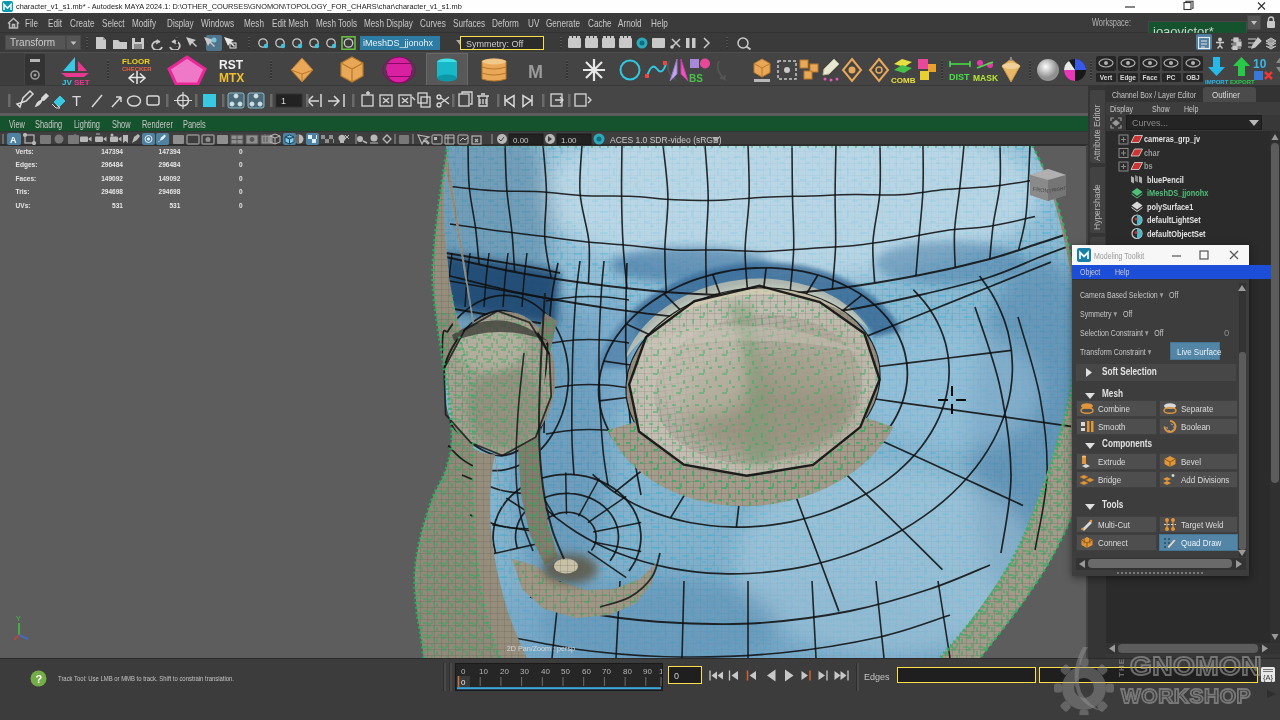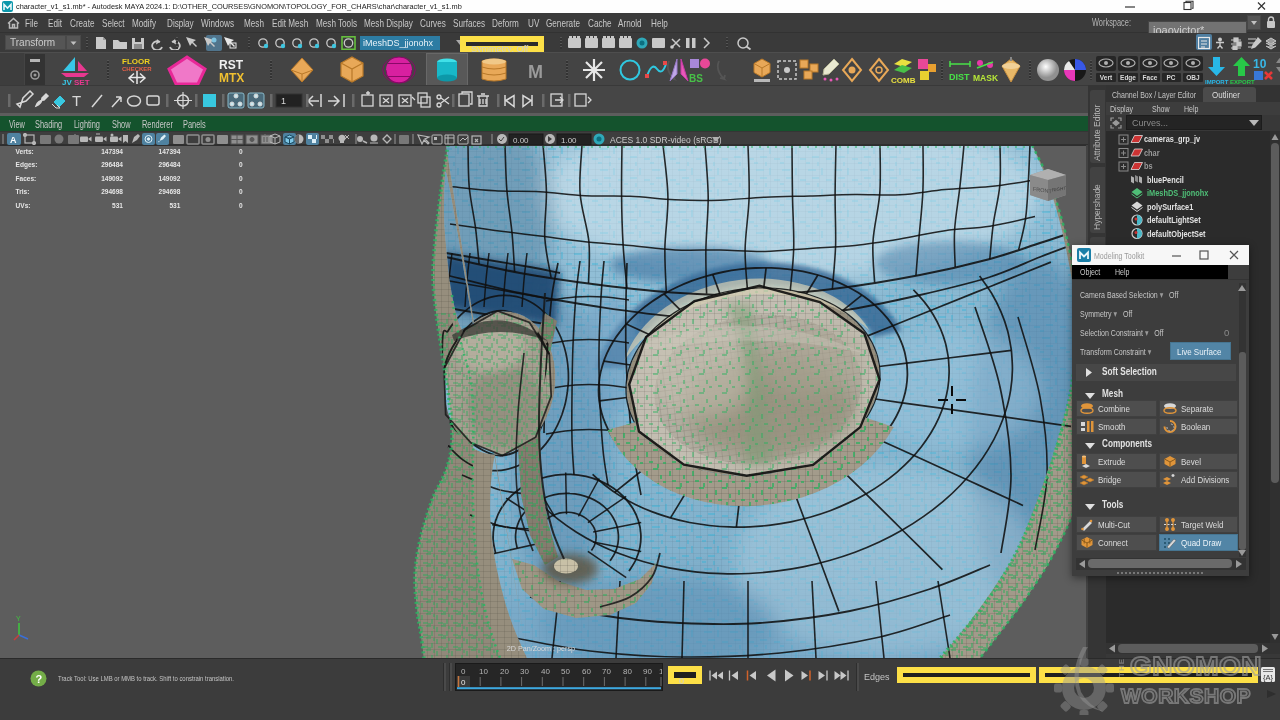--- a/index.html
+++ b/index.html
@@ -10,21 +10,21 @@
 #statusline{left:0;top:33px;width:1280px;height:19px;background:#3a3a3a}
 #shelf{left:0;top:52px;width:1280px;height:33px;background:#444444;border-top:1px solid #4e4e4e}
 #bptool{left:0;top:85px;width:1280px;height:28px;background:#464646;border-top:1px solid #393939}
 #vp{left:0;top:113px;width:1088px;height:545px;background:#5d5d5d}
 #vpmenu{left:0;top:3px;width:1088px;height:18px;background:#14532d}
 #vptool{left:0;top:18px;width:1088px;height:14px;background:#3e3e3e;border-top:1px solid #353535;border-bottom:1px solid #2f2f2f}
 #dock{left:1088px;top:85px;width:192px;height:573px;background:#383838}
 #toolkit{left:1072px;top:245px;width:177px;height:331px;background:#3d3d3d;box-shadow:0 2px 8px rgba(0,0,0,.45)}
 #bottombar{left:0;top:658px;width:1280px;height:62px;background:#3c3c3c}
 .sep{position:absolute;width:2px;background-image:repeating-linear-gradient(#555 0 1px,#333 1px 3px)}
-.field{position:absolute;background:#1f1f1f;border:6px solid #fde047;color:#ccc}
+.field{position:absolute;background:#1f1f1f;border:1px solid #fde047;color:#ccc}
 svg{display:block}
 .cx{transform-origin:0 0;transform:scaleX(0.74)}
 
 </style></head><body>
 
 <div id="titlebar" class="abs">
  <svg class="abs" style="left:2px;top:1px" width="11" height="11">
       <rect width="11" height="11" rx="2" fill="#0d97ab"></rect>
       <path d="M2 9 V3.5 L5.5 7 L9 3.5 V9" stroke="#e8f6f8" stroke-width="1.6" fill="none"></path>
     </svg>
@@ -54,21 +54,21 @@
  <div class="mitem cx" style="left:364px">Mesh Display</div>
  <div class="mitem cx" style="left:420px">Curves</div>
  <div class="mitem cx" style="left:453px">Surfaces</div>
  <div class="mitem cx" style="left:492px">Deform</div>
  <div class="mitem cx" style="left:528px">UV</div>
  <div class="mitem cx" style="left:546px">Generate</div>
  <div class="mitem cx" style="left:588px">Cache</div>
  <div class="mitem cx" style="left:618px">Arnold</div>
  <div class="mitem cx" style="left:651px">Help</div>
  <div class="mitem cx" style="left:1092px;color:#b4b4b4;font-size:10px">Workspace:</div>
- <div class="abs" style="left:1148px;top:8px;width:99px;height:15px;background:#737373;border:1px solid #464646;color:#cfcfcf;font-size:11px;padding:2px 4px">joaovictor*</div>
+ <div class="abs" style="left:1148px;top:8px;width:99px;height:15px;background:#14532d;border:1px solid #464646;color:#cfcfcf;font-size:13px;padding:2px 4px">joaovictor*</div>
  <div class="abs" style="left:1247px;top:2px;width:14px;height:15px;background:#555555;border:1px solid #464646">
       <svg width="12" height="13">
         <path d="M3 5 l3 4 3-4z" fill="#c0c0c0"></path>
       </svg>
     </div>
  <svg class="abs" style="left:1265px;top:3px" width="12" height="13">
       <rect x="2" y="5" width="8" height="7" rx="1" fill="#c9c9c9"></rect>
       <path d="M3.5 5 V3.5 a2.5 2.5 0 0 1 5 0 V5" stroke="#c9c9c9" stroke-width="1.4" fill="none"></path>
     </svg>
 </div>
@@ -1042,31 +1042,31 @@
  <svg class="abs" style="left:5px;top:3px" width="14" height="14">
       <rect width="14" height="14" rx="2" fill="#1a7fa8"></rect>
       <path d="M3 11 V4.5 L7 8.5 L11 4.5 V11" stroke="#eaf6fa" stroke-width="1.8" fill="none"></path>
     </svg>
  <div class="abs cx" style="left:22px;top:5px;font-size:9.5px;color:#9a9a9a">Modeling Toolkit</div>
  <svg class="abs" style="left:95px;top:4px" width="80" height="13">
   <path d="M5 7 h9" stroke="#555" stroke-width="1.2"></path>
   <rect x="33" y="2" width="8" height="8" fill="none" stroke="#555" stroke-width="1.2"></rect>
   <path d="M63 2 l8 8 m0 -8 l-8 8" stroke="#555" stroke-width="1.2"></path>
  </svg>
- <div class="abs" style="left:0;top:20px;width:156px;height:14px;background:#000000">
+ <div class="abs" style="left:0;top:20px;width:199px;height:14px;background:#1d4ed8">
   <div class="abs cx" style="left:8px;top:1px;font-size:9.5px;color:#cacaca">Object</div>
   <div class="abs cx" style="left:43px;top:1px;font-size:9.5px;color:#cacaca">Help</div>
  </div>
  <div class="abs" style="left:0;top:34px;width:177px;height:297px;background:#3d3d3d;border-top:1px solid #343434"></div>
  <div class="abs cx" style="left:8px;top:44px;font-size:9.5px;color:#c6c6c6;white-space:nowrap">Camera Based Selection <span style="color:#9a9a9a">▾</span>&nbsp;&nbsp; Off</div>
  <div class="abs cx" style="left:8px;top:63px;font-size:9.5px;color:#c6c6c6;white-space:nowrap">Symmetry <span style="color:#9a9a9a">▾</span>&nbsp;&nbsp; Off</div>
  <div class="abs cx" style="left:8px;top:82px;font-size:9.5px;color:#c6c6c6;white-space:nowrap">Selection Constraint <span style="color:#9a9a9a">▾</span>&nbsp;&nbsp; Off</div>
  <div class="abs" style="left:152px;top:82px;font-size:9.5px;color:#8a8a8a">0</div>
  <div class="abs cx" style="left:8px;top:101px;font-size:9.5px;color:#c6c6c6;white-space:nowrap">Transform Constraint <span style="color:#9a9a9a">▾</span></div>
- <div class="abs" style="left:98px;top:97px;width:61px;height:18px;background:#5285a6;border:1px solid #467591;color:#eaf2f8;font-size:9.5px;padding:3px 0 0 6px;white-space:nowrap"><span style="display:inline-block;transform:scaleX(0.84);transform-origin:0 0">Live Surface</span></div>
+ <div class="abs" style="left:98px;top:97px;width:50px;height:18px;background:#5285a6;border:1px solid #467591;color:#eaf2f8;font-size:9.5px;padding:3px 0 0 6px;white-space:nowrap"><span style="display:inline-block;transform:scaleX(0.84);transform-origin:0 0">Live Surface</span></div>
  <div class="abs" style="left:4px;top:119px;width:160px;height:17px;background:#474747"></div>
  <svg class="abs" style="left:12px;top:122px" width="10" height="11">
       <path d="M2 1 l6 4.5 -6 4.5z" fill="#e0e0e0"></path>
     </svg>
  <div class="abs" style="left:30px;top:121px;font-size:10px;color:#e2e2e2;font-weight:bold;transform:scaleX(0.82);transform-origin:0 0">Soft Selection</div>
  <svg class="abs" style="left:12px;top:146px" width="12" height="10">
       <path d="M1 2 l5 6 5 -6z" fill="#e0e0e0"></path>
     </svg>
  <div class="abs" style="left:30px;top:143px;font-size:10px;color:#e2e2e2;font-weight:bold;transform:scaleX(0.82);transform-origin:0 0">Mesh</div>
 

